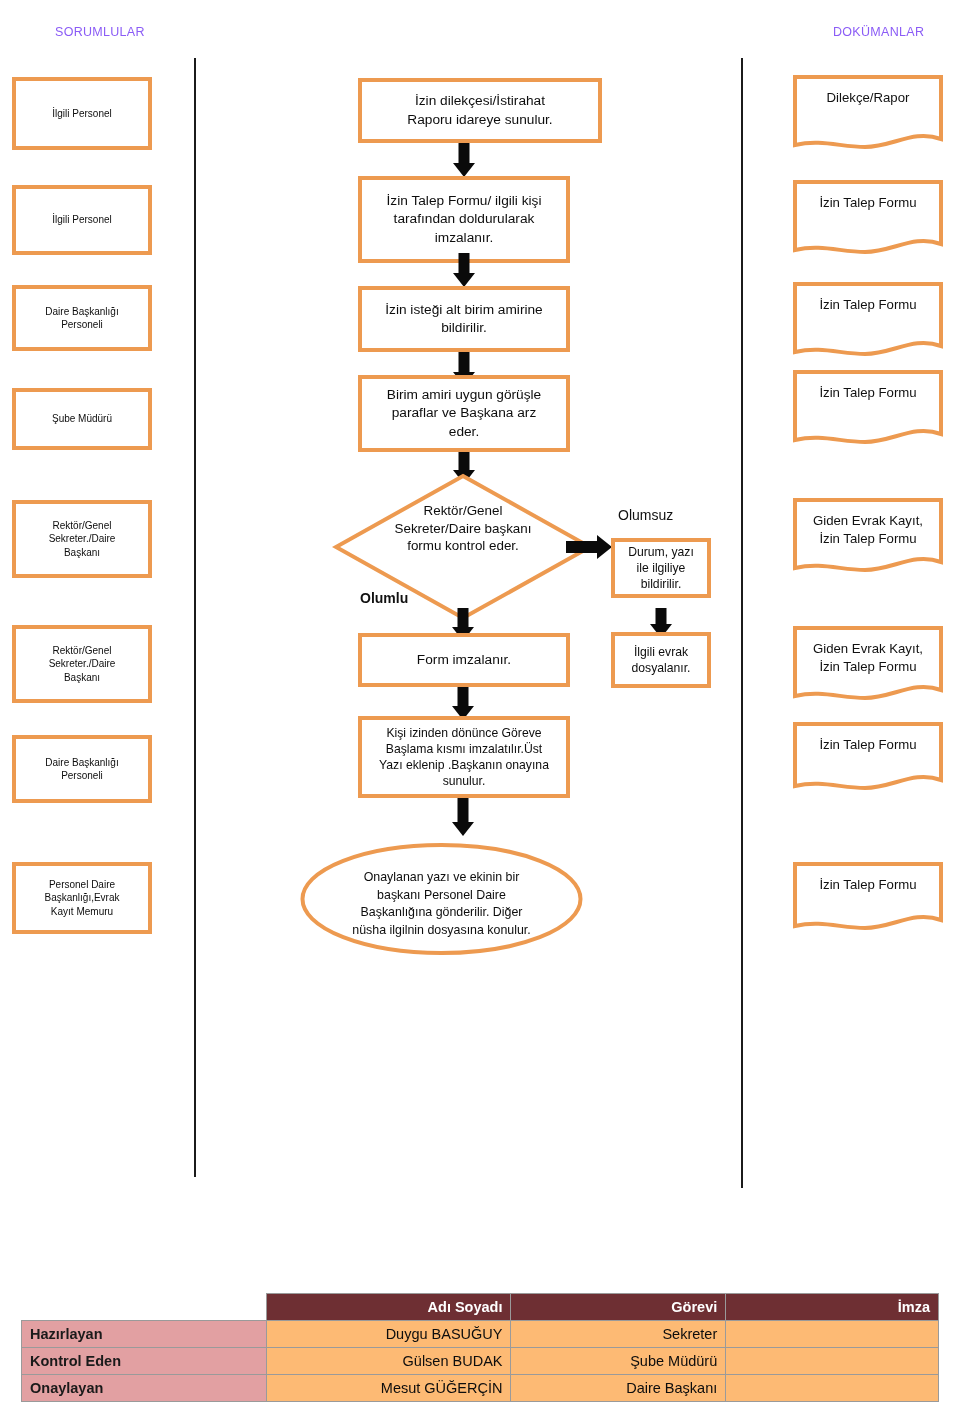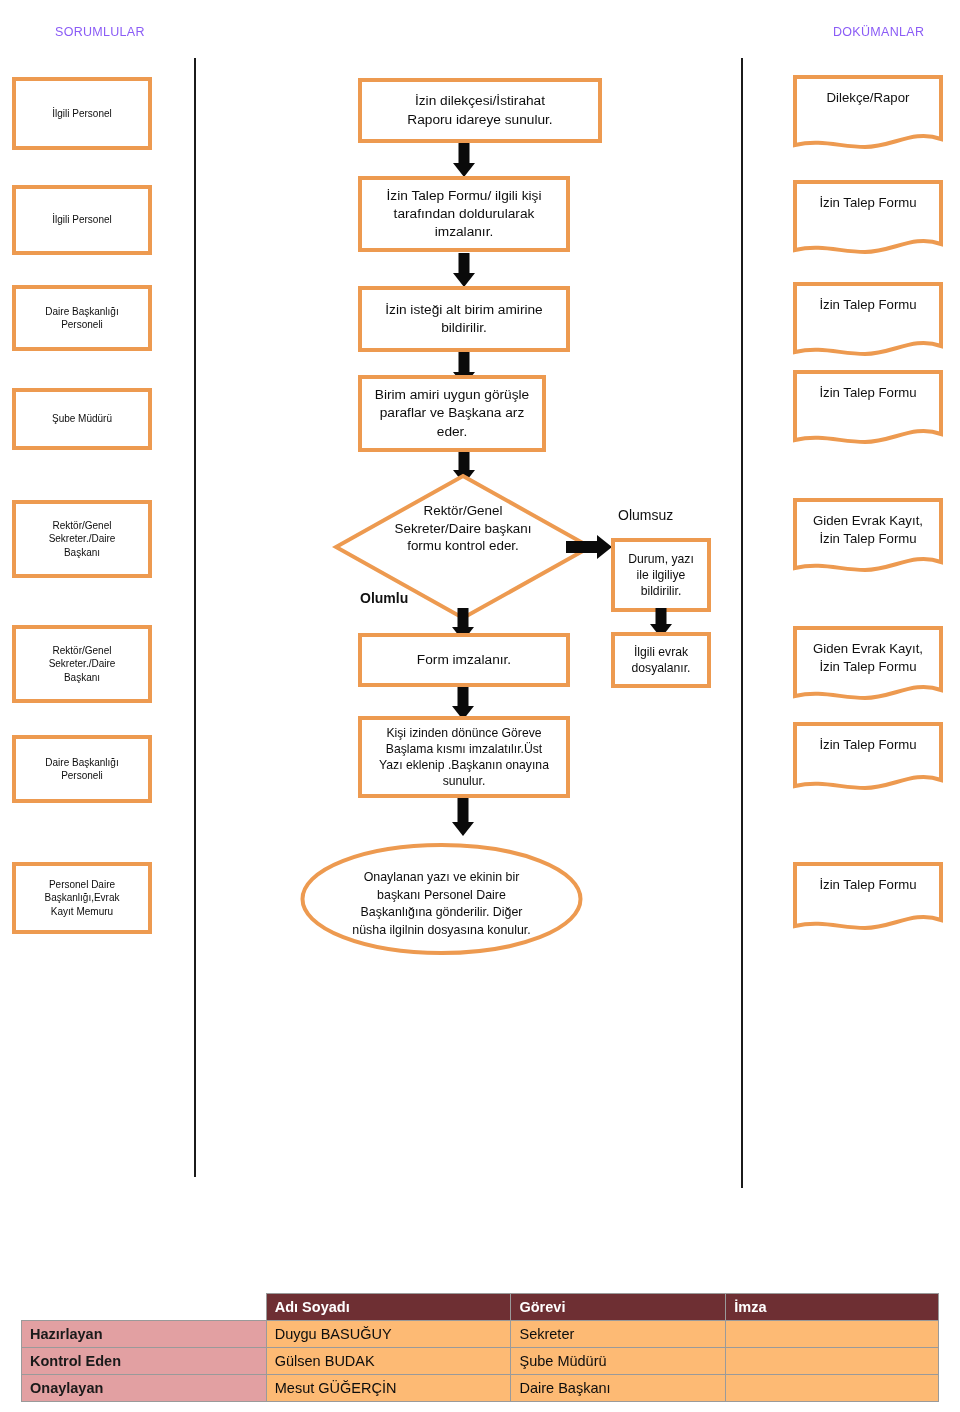--- a/index.html
+++ b/index.html
@@ -137,21 +137,21 @@
     left: 21px;
     top: 1293px;
     width: 918px;
     border-collapse: collapse;
     font-size: 14.5px;
   }
   #signature-table td, #signature-table th {
     border: 1px solid #9a9a9a;
     height: 27px;
     padding: 1px 8px;
-    text-align: left;
+    text-align: right;
     font-weight: normal;
     vertical-align: middle;
   }
   #signature-table .spacer-cell {
     border: none;
     background: transparent;
     width: 245px;
   }
   #signature-table thead th.hcell {
     background: #6E2F33;
@@ -217,40 +217,40 @@
 
 <div class="rect proc-box" style="left:358px; top:78px; width:244px; height:65px;">
   <span style="white-space:pre-line">İzin dilekçesi/İstirahat
 Raporu idareye sunulur.</span>
 </div>
 <div class="arrow-down" style="left:453px; top:143px; width:22px; height:34px;">
   <div class="shaft" style="height:22px;"></div>
     <div class="head"></div>
 </div>
 
-<div class="rect proc-box" style="left:358px; top:176px; width:212px; height:76px;">
+<div class="rect proc-box" style="left:358px; top:176px; width:212px; height:87px;">
   <span style="white-space:pre-line">İzin Talep Formu/ ilgili kişi
 tarafından doldurularak
 imzalanır.</span>
 </div>
 <div class="arrow-down" style="left:453px; top:253px; width:22px; height:34px;">
   <div class="shaft" style="height:22px;"></div>
     <div class="head"></div>
 </div>
 
 <div class="rect proc-box" style="left:358px; top:286px; width:212px; height:66px;">
   <span style="white-space:pre-line">İzin isteği alt birim amirine
 bildirilir.</span>
 </div>
 <div class="arrow-down" style="left:453px; top:352px; width:22px; height:34px;">
   <div class="shaft" style="height:22px;"></div>
     <div class="head"></div>
 </div>
 
-<div class="rect proc-box" style="left:358px; top:375px; width:188px; height:77px;">
+<div class="rect proc-box" style="left:358px; top:375px; width:212px; height:77px;">
   <span style="white-space:pre-line">Birim amiri uygun görüşle
 paraflar ve Başkana arz
 eder.</span>
 </div>
 <div class="arrow-down" style="left:453px; top:452px; width:22px; height:32px;">
   <div class="shaft" style="height:20px;"></div>
     <div class="head"></div>
 </div>
 
 <div class="diamond" style="left:332px; top:472px; width:262px; height:150px;">
@@ -297,21 +297,21 @@
 <div class="oval" style="left:300px; top:843px; width:283px; height:112px;">
   <svg viewBox="0 0 283 112" preserveAspectRatio="none" aria-hidden="true">
     <ellipse cx="141.5" cy="56" rx="139" ry="54" fill="#ffffff" stroke="#ED9A50" stroke-width="4"></ellipse>
   </svg>
   <div class="oval-label">Onaylanan yazı ve ekinin bir
 başkanı Personel Daire
 Başkanlığına gönderilir. Diğer
 nüsha  ilgilnin dosyasına konulur.</div>
 </div>
 
-<div class="rect small-box" style="left:611px; top:538px; width:100px; height:74px;">
+<div class="rect small-box" style="left:611px; top:538px; width:100px; height:60px;">
   <span style="white-space:pre-line">Durum, yazı
 ile ilgiliye
 bildirilir.</span>
 </div>
 <div class="arrow-down" style="left:650px; top:608px; width:22px; height:30px;">
   <div class="shaft" style="height:18px;"></div>
     <div class="head"></div>
 </div>
 <div class="rect small-box" style="left:611px; top:632px; width:100px; height:56px;align-items:center;">
   <span style="white-space:pre-line">İlgili evrak

